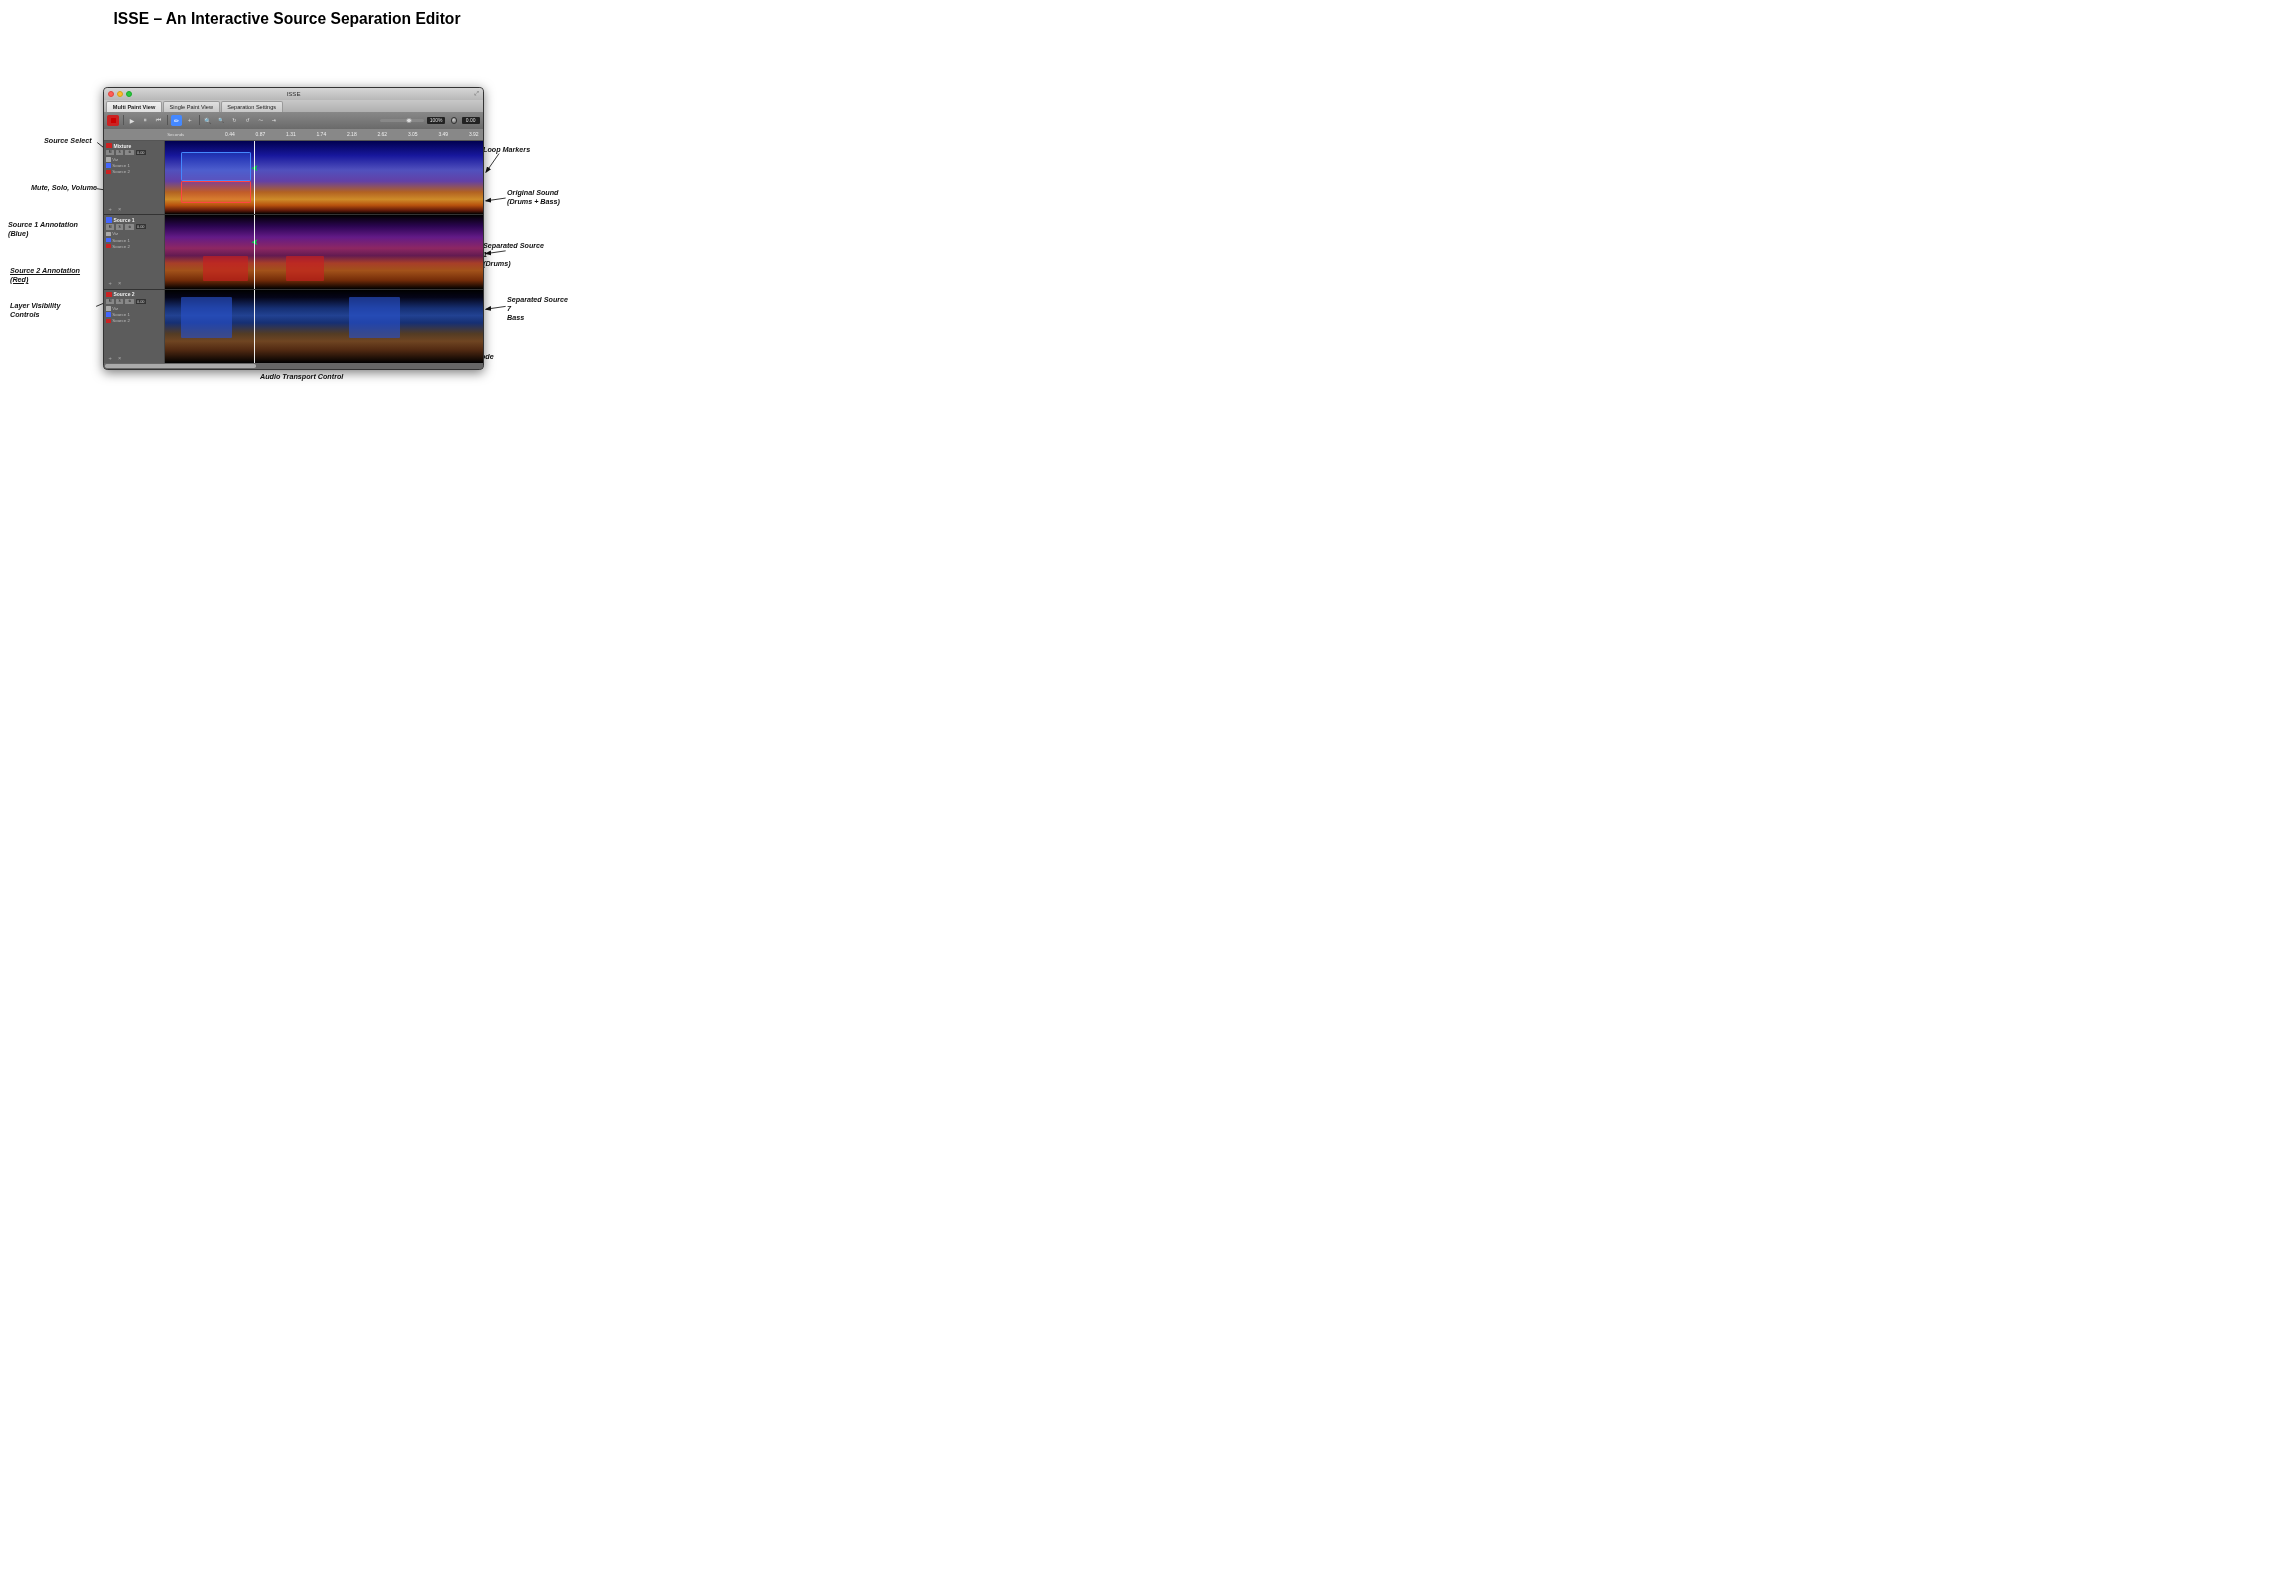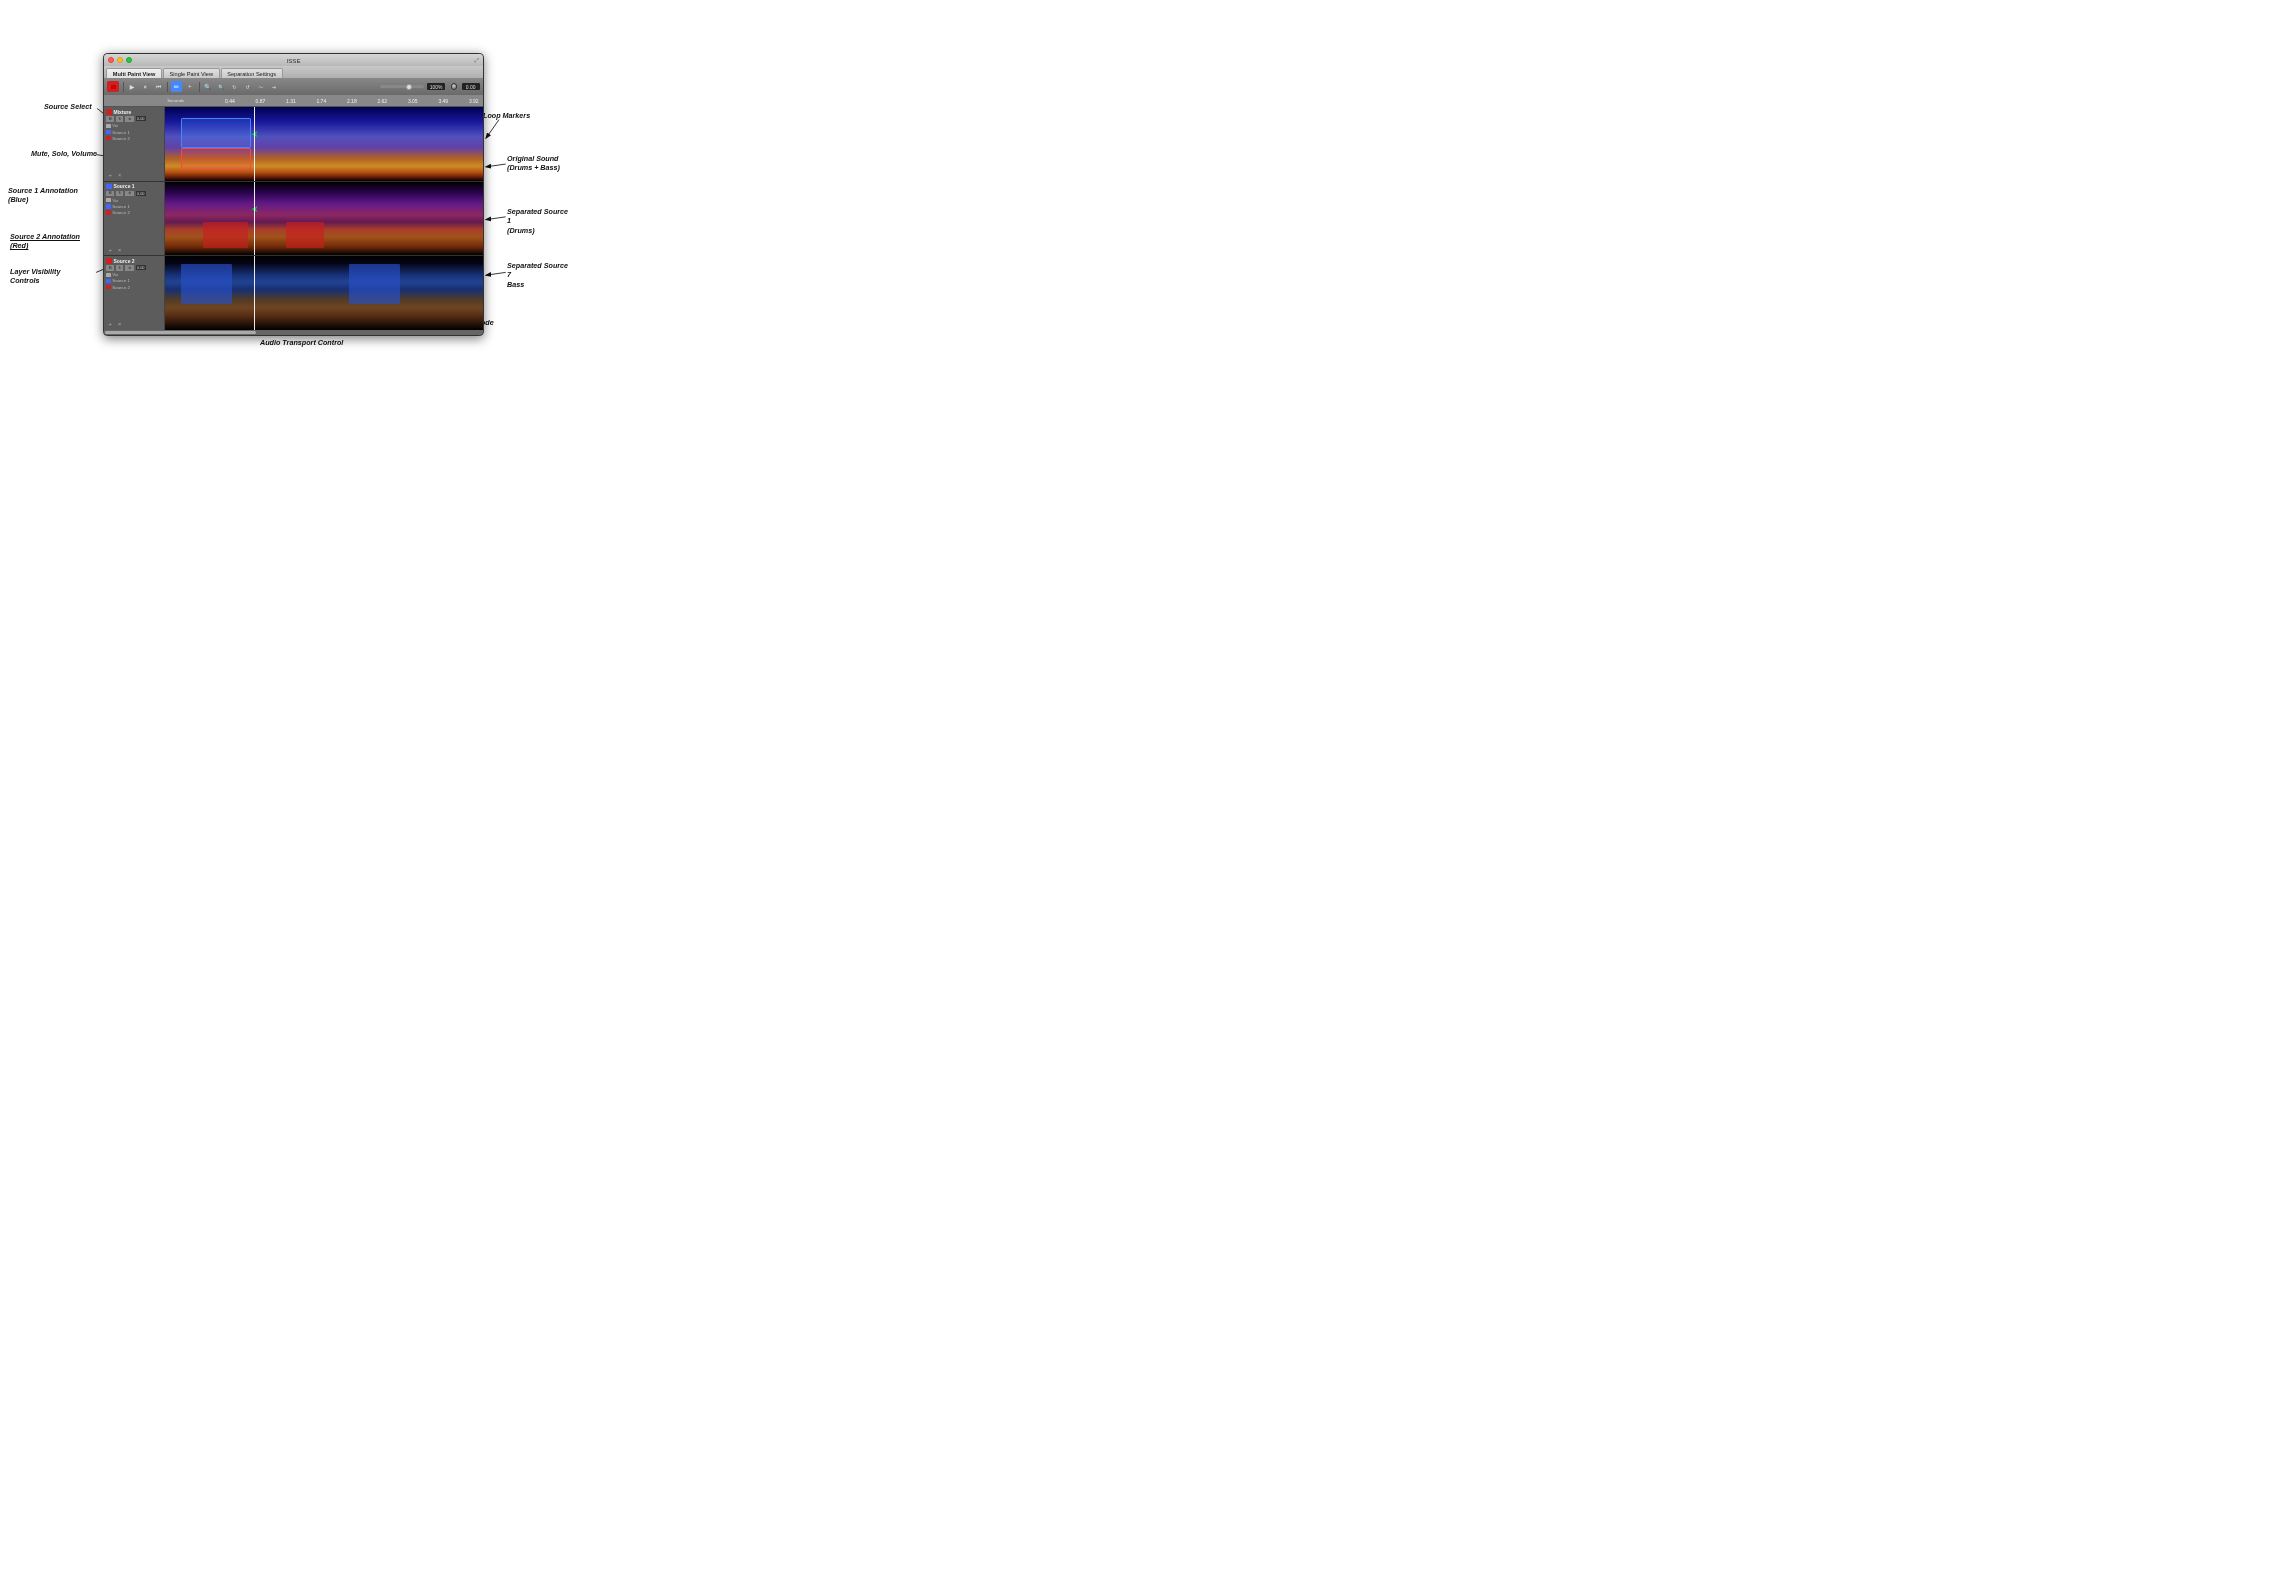--- a/index.html
+++ b/index.html
@@ -398,20 +398,21 @@
       font-size: 7.2px;
       font-weight: bold;
       font-style: italic;
     }
   </style>
 </head>
 <body>
 
 <div style="width:574px; background:#fff; position:relative;">
 
+  <div class="page-title">ISSE – An Interactive Source Separation Editor</div>
 
   <div class="diagram-container">
 
     <svg class="arrows-svg" viewBox="0 0 1033 660">
 
       <line x1="175" y1="195" x2="225" y2="235" stroke="#111" stroke-width="1.5" marker-end="url(#arr)"></line>
 
       <line x1="348" y1="145" x2="370" y2="220" stroke="#111" stroke-width="1.5" marker-end="url(#arr)"></line>
 
       <line x1="400" y1="165" x2="420" y2="220" stroke="#111" stroke-width="1.5" marker-end="url(#arr)"></line>
@@ -471,21 +472,21 @@
     <div class="annotation ann-label" style="left:8px; top:186px; text-align:left; white-space:normal; width:72px; line-height:1.3;">
       <span style="white-space:pre-line;">Source 1 Annotation
 (Blue)</span>
     </div>
 
     <div class="annotation ann-label" style="left:10px; top:232px; text-align:left; white-space:normal; width:78px; line-height:1.3;">
       <span style="white-space:pre-line;text-decoration:underline;">Source 2 Annotation
 (Red)</span>
     </div>
 
-    <div class="annotation ann-label" style="left:507px; top:207px; text-align:left; white-space:normal; width:67px; line-height:1.3;">
+    <div class="annotation ann-label" style="left:483px; top:207px; text-align:left; white-space:normal; width:67px; line-height:1.3;">
       <span style="white-space:pre-line;">Separated Source 1
 (Drums)</span>
     </div>
 
     <div class="annotation ann-label" style="left:507px; top:261px; text-align:left; white-space:normal; width:67px; line-height:1.3;">
       <span style="white-space:pre-line;">Separated Source 7
 Bass</span>
     </div>
 
     <div class="annotation ann-label" style="left:10px; top:267px; text-align:left; white-space:normal; width:81px; line-height:1.3;">Layer Visibility Controls</div>

